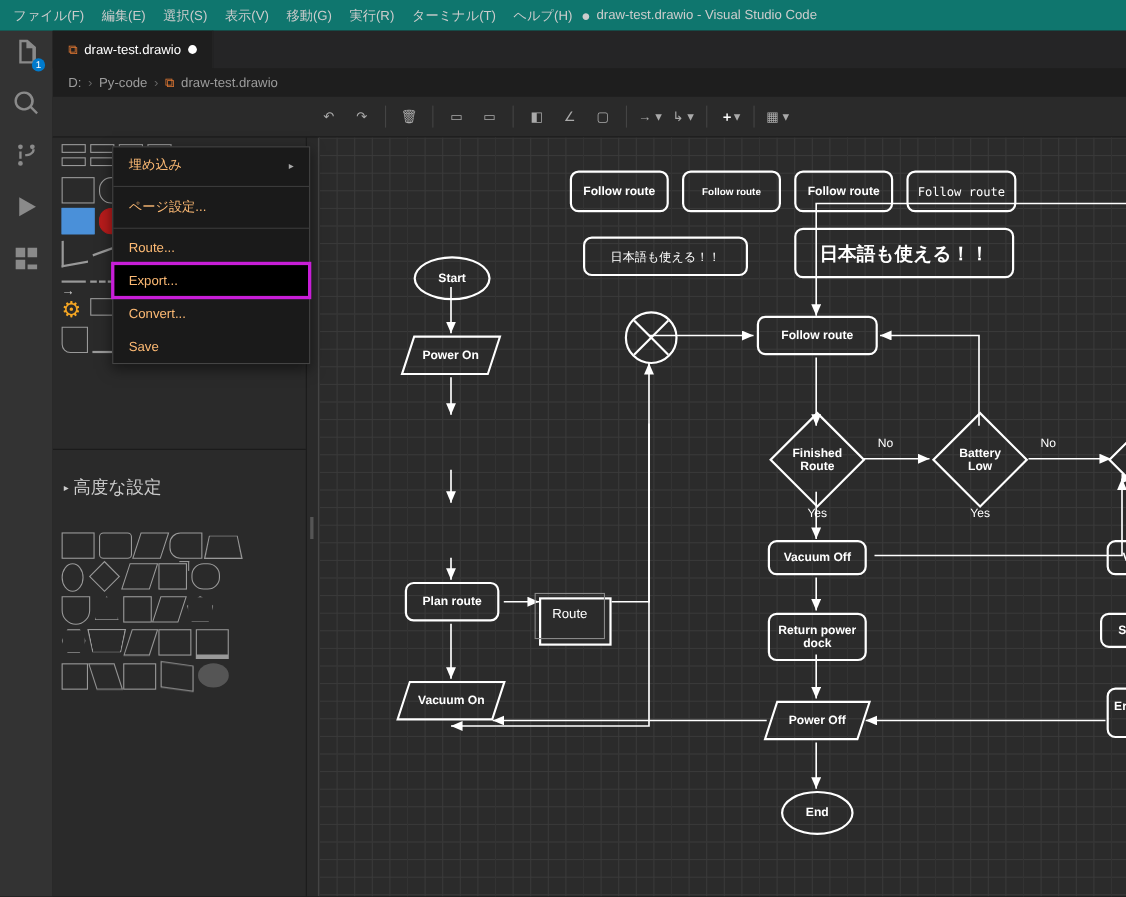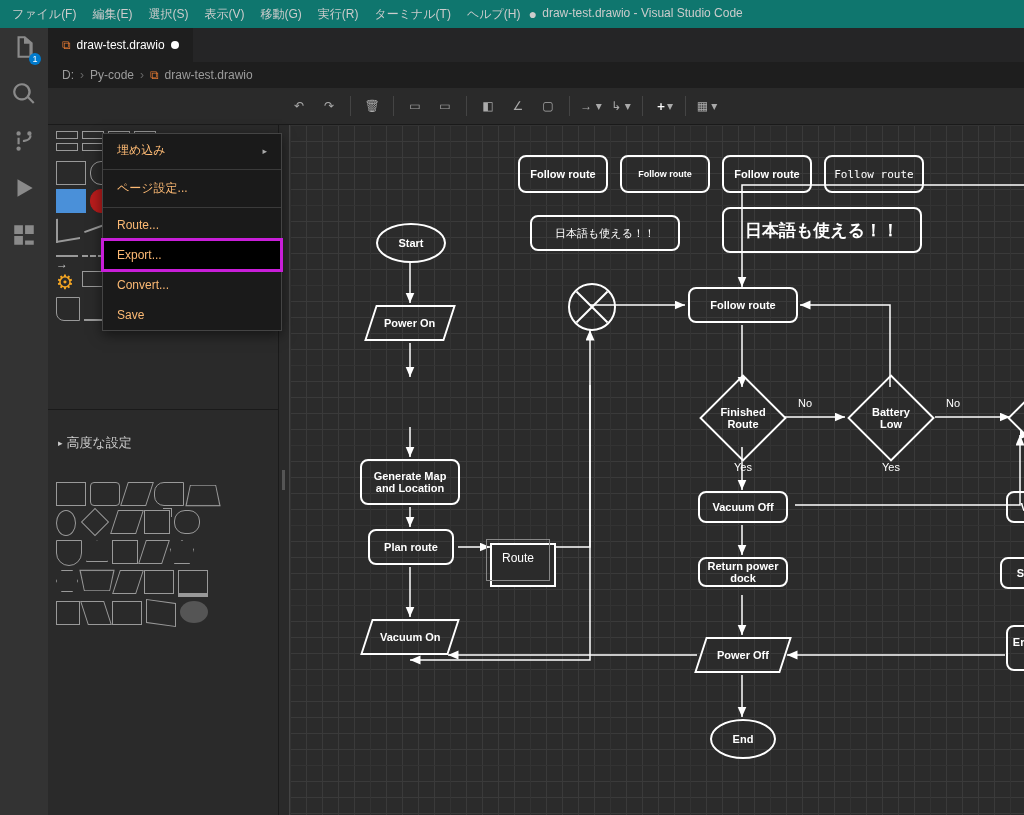--- a/index.html
+++ b/index.html
@@ -30,21 +30,21 @@
 .shapes{flex:1;overflow:hidden;padding:4px}
 .shape-row{display:flex;flex-wrap:wrap;gap:4px;padding:2px 4px}
 .shape{width:28px;height:22px;border:1px solid #999;background:transparent}
 .shape.round{border-radius:11px}
 .shape.ell{border-radius:50%}
 .shape.diam{transform:rotate(45deg);width:18px;height:18px;margin:2px 5px}
 .shape.fill-blue{background:#4a90d9;border-color:#4a90d9}
 .shape.fill-red{background:#b91c1c;border-color:#b91c1c;border-radius:11px}
 .shape.fill-green{background:#16a34a;border-color:#16a34a;transform:rotate(45deg);width:16px;height:16px;margin:3px 6px}
 .gear{width:22px;height:22px;color:#f5a623;font-size:20px;line-height:22px}
-.cat{padding:24px 10px;color:#ccc;font-size:13px;display:flex;align-items:center;gap:4px;border-top:1px solid #1a1a1a}
+.cat{padding:24px 10px;color:#ccc;font-size:16px;display:flex;align-items:center;gap:4px;border-top:1px solid #1a1a1a}
 .cat::before{content:"▸";font-size:9px}
 .cat.open::before{content:"▾"}
 .canvas{flex:1;background:#2b2b2b;background-image:linear-gradient(#333 1px,transparent 1px),linear-gradient(90deg,#333 1px,transparent 1px),linear-gradient(#3a3a3a 1px,transparent 1px),linear-gradient(90deg,#3a3a3a 1px,transparent 1px);background-size:80px 80px,80px 80px,16px 16px,16px 16px;position:relative;overflow:hidden}
 .node{position:absolute;border:2px solid #fff;color:#fff;display:flex;align-items:center;justify-content:center;text-align:center;font-size:11px;font-weight:600;background:transparent;box-sizing:border-box;padding:4px}
 .node.rounded{border-radius:8px}
 .node.ellipse{border-radius:50%}
 .node.para{transform:skewX(-18deg)}
 .node.para > span{transform:skewX(18deg);display:block}
 .node.diamond{transform:rotate(45deg)}
 .node.diamond > span{transform:rotate(-45deg);display:block;width:90px;text-align:center}
@@ -293,45 +293,44 @@
         </svg>
 
         <div class="node rounded" style="left:228px;top:30px;width:90px;height:38px">Follow route</div>
         <div class="node rounded" style="left:330px;top:30px;width:90px;height:38px;font-size:9px">Follow route</div>
         <div class="node rounded" style="left:432px;top:30px;width:90px;height:38px">Follow route</div>
         <div class="node rounded" style="left:534px;top:30px;width:100px;height:38px;font-family:monospace;font-weight:400">Follow route</div>
 
         <div class="node rounded" style="left:240px;top:90px;width:150px;height:36px;font-weight:400">日本語も使える！！</div>
         <div class="node rounded big" style="left:432px;top:82px;width:200px;height:46px">日本語も使える！！</div>
 
-        <div class="node ellipse" style="left:86px;top:98px;width:70px;height:40px">Start</div>
+        <div class="node ellipse" style="left:86px;top:108px;width:70px;height:40px">Start</div>
         <div class="node para" style="left:80px;top:180px;width:80px;height:36px">
             <span>Power On</span>
           </div>
-        <div class="node rounded" style="left:70px;top:334px;width:100px;height:46px">Generate Map and Location</div>
         <div class="node rounded" style="left:78px;top:404px;width:86px;height:36px">Plan route</div>
         <div class="note" style="left:200px;top:418px;width:42px;height:28px">Route</div>
         <div class="node para" style="left:76px;top:494px;width:88px;height:36px">
             <span>Vacuum On</span>
           </div>
 
         <div class="circle-x" style="left:278px;top:158px"></div>
 
         <div class="node rounded" style="left:398px;top:162px;width:110px;height:36px">Follow route</div>
         <div class="node diamond" style="left:422px;top:262px;width:62px;height:62px">
             <span>Finished Route</span>
           </div>
         <div class="node diamond" style="left:570px;top:262px;width:62px;height:62px">
             <span>Battery Low</span>
           </div>
         <div class="node diamond" style="left:730px;top:262px;width:62px;height:62px"></div>
 
         <div class="node rounded" style="left:408px;top:366px;width:90px;height:32px">Vacuum Off</div>
         <div class="node rounded" style="left:716px;top:366px;width:90px;height:32px">Vacuum Off</div>
-        <div class="node rounded" style="left:408px;top:432px;width:90px;height:30px">Return power dock</div>
+        <div class="node rounded" style="left:408px;top:432px;width:90px;height:44px">Return power dock</div>
         <div class="node rounded" style="left:710px;top:432px;width:100px;height:32px">Stop moving</div>
         <div class="node para" style="left:410px;top:512px;width:86px;height:36px">
             <span>Power Off</span>
           </div>
         <div class="node rounded" style="left:716px;top:500px;width:90px;height:46px">Error indicator On</div>
         <div class="node ellipse" style="left:420px;top:594px;width:66px;height:40px">End</div>
 
         <div class="edge-label" style="left:508px;top:272px">No</div>
         <div class="edge-label" style="left:656px;top:272px">No</div>
 

